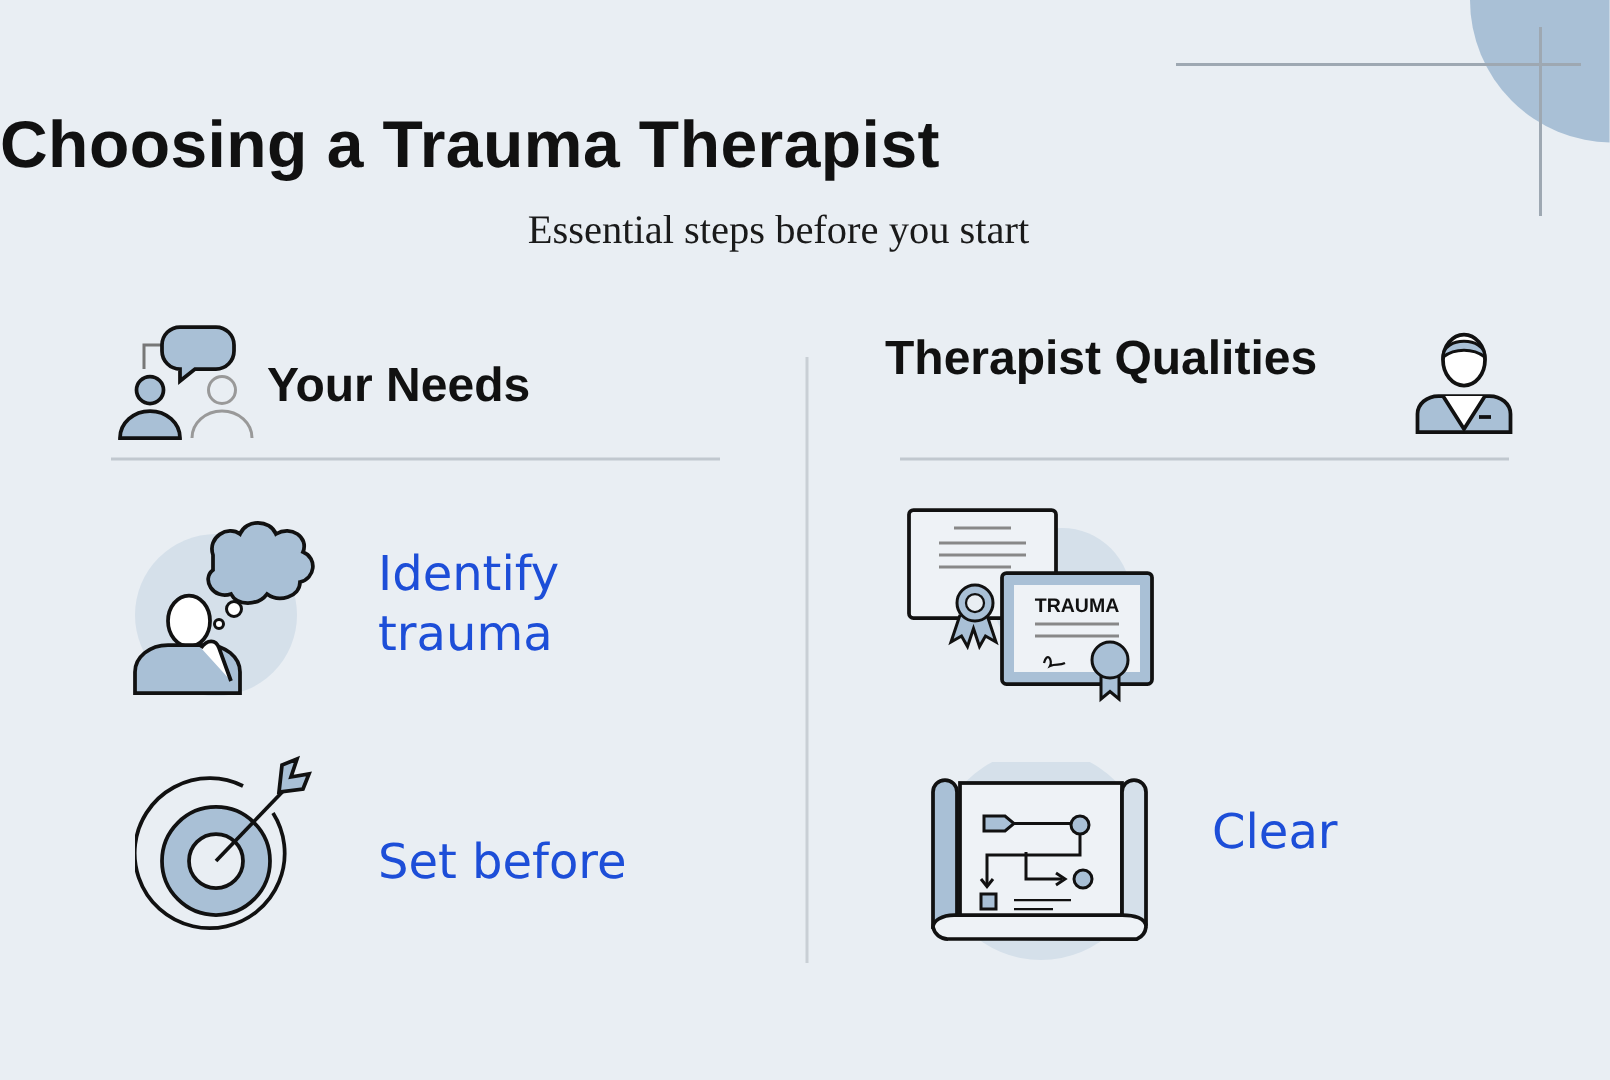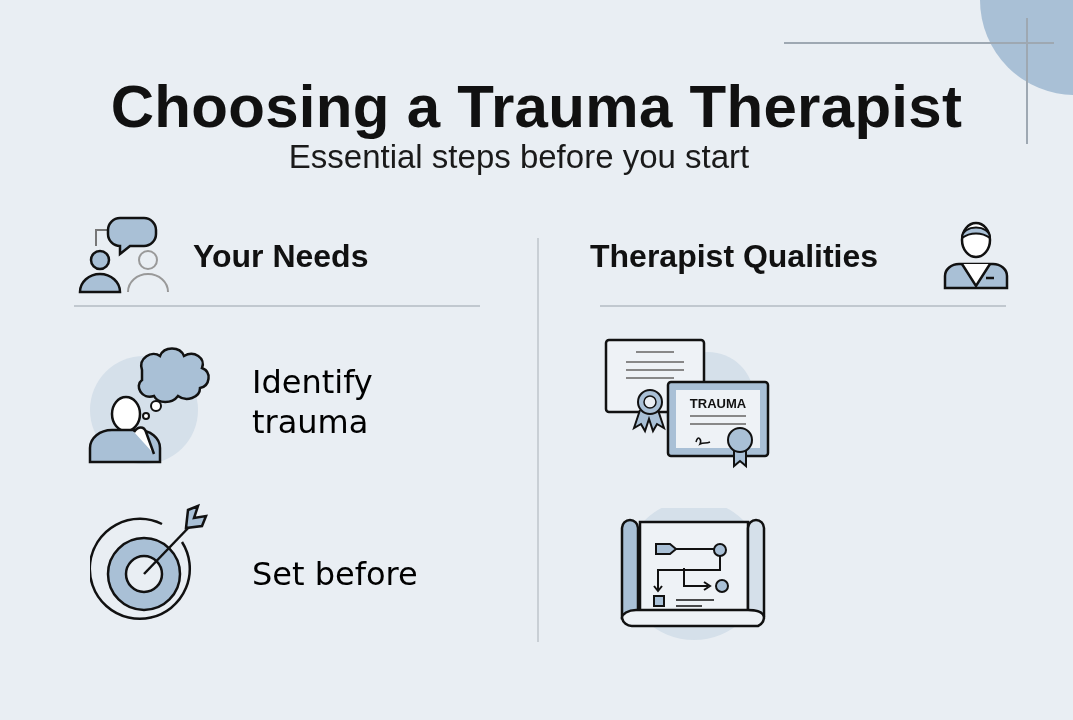--- a/index.html
+++ b/index.html
@@ -5,47 +5,47 @@
   html, body { margin:0; padding:0; }
   body {
     width:1073px; height:720px; overflow:hidden; position:relative;
     background:#e9eef3;
     font-family:"Liberation Sans", "DejaVu Sans", sans-serif;
     color:#111;
   }
   .deco-circle { position:absolute; left:980px; top:-95px; width:190px; height:190px; border-radius:50%; background:#a9c0d6; }
   .deco-hline { position:absolute; left:784px; top:42px; width:270px; height:2px; background:#9ea8b2; }
   .deco-vline { position:absolute; left:1026px; top:18px; width:2px; height:126px; background:#9ea8b2; }
-  .title { position:absolute; left:0; top:72px; width:1073px; text-align:center; font-size:60px; font-weight:bold; letter-spacing:0.3px; }
-  .subtitle { position:absolute; left:0; top:138px; width:1038px; text-align:center; font-size:33px; font-family:Liberation Sans, sans-serif; font-weight:normal; color:#1a1a1a; }
+  .title { position:absolute; left:0; top:72px; width:1073px; font-size:44px; font-weight:bold; letter-spacing:0.3px; }
+  .subtitle { position:absolute; left:0; top:138px; width:1038px; text-align:center; font-size:27px; font-family:Liberation Serif, serif; font-weight:normal; color:#1a1a1a; }
   .section-head { position:absolute; font-size:32px; font-weight:bold; }
   .rule { position:absolute; height:2px; background:#c1c8cf; }
   .divider { position:absolute; left:537px; top:238px; width:2px; height:404px; background:#c9cfd5; }
-  .item-label { position:absolute; font-family:"DejaVu Sans", sans-serif; font-size:32px; line-height:40px; color:#000000; }
+  .item-label { position:absolute; font-family:"DejaVu Sans", sans-serif; font-size:32px; line-height:40px; color:#1d4ed8; }
   .icon { position:absolute; }
 </style>
 </head>
 <body>
 
 <div class="deco-circle"></div>
 <div class="deco-hline"></div>
 <div class="deco-vline"></div>
 
 <div class="title">Choosing a Trauma Therapist</div>
 <div class="subtitle">Essential steps before you start</div>
 
 <svg class="icon" style="left:76px;top:214px" width="96" height="82" viewBox="0 0 96 82">
   <path d="M20 32 V16 H32" fill="none" stroke="#777" stroke-width="2"></path>
   <path d="M44 4 h24 a12 12 0 0 1 12 12 v4 a12 12 0 0 1 -12 12 h-14 l-10 8 v-8 a12 12 0 0 1 -12 -12 v-4 a12 12 0 0 1 12 -12 z" fill="#a9c0d6" stroke="#111" stroke-width="2.5"></path>
   <circle cx="24" cy="46" r="9" fill="#a9c0d6" stroke="#111" stroke-width="2.5"></circle>
   <path d="M4 78 a20 18 0 0 1 40 0 z" fill="#a9c0d6" stroke="#111" stroke-width="2.5"></path>
   <circle cx="72" cy="46" r="9" fill="none" stroke="#999" stroke-width="2"></circle>
   <path d="M52 78 a20 18 0 0 1 40 0" fill="none" stroke="#999" stroke-width="2"></path>
 </svg>
-<div class="section-head" style="left:193px;top:238px">Your Needs</div>
+<div class="section-head" style="left:178px;top:238px">Your Needs</div>
 <div class="rule" style="left:74px;top:305px;width:406px"></div>
 
 <svg class="icon" style="left:86px;top:336px" width="130" height="130" viewBox="0 0 130 130">
   <circle cx="58" cy="74" r="54" fill="#d5e0ea"></circle>
   <path d="M56 34 c-4 -12 10 -20 18 -14 c4 -10 20 -10 24 0 c10 -6 22 2 18 12 c10 4 8 18 -2 20 c0 10 -14 14 -22 8 c-6 8 -20 8 -24 0 c-12 4 -20 -10 -12 -16 z" fill="#a9c0d6" stroke="#111" stroke-width="2.5"></path>
   <circle cx="70" cy="70" r="5" fill="#fff" stroke="#111" stroke-width="2"></circle>
   <circle cx="60" cy="80" r="3" fill="#fff" stroke="#111" stroke-width="2"></circle>
   <ellipse cx="40" cy="78" rx="14" ry="17" fill="#fff" stroke="#111" stroke-width="2.5"></ellipse>
   <path d="M4 126 v-14 a22 18 0 0 1 22 -18 h26 a22 18 0 0 1 22 18 v14 z" fill="#a9c0d6" stroke="#111" stroke-width="2.5"></path>
   <path d="M48 96 c4 -6 10 -6 12 0 l8 22" fill="#fff" stroke="#111" stroke-width="2.5"></path>
@@ -61,21 +61,21 @@
   <circle cx="54" cy="72" r="18" fill="#e9eef3" stroke="#111" stroke-width="2.5"></circle>
   <line x1="54" y1="72" x2="102" y2="22" stroke="#111" stroke-width="2.5"></line>
   <path d="M96 26 l2 -18 l10 -4 l-4 12 l12 -2 l-4 10 z" fill="#a9c0d6" stroke="#111" stroke-width="2.5"></path>
 </svg>
 <div class="item-label" style="left:252px;top:554px">
   <div>Set before</div>
 </div>
 
 <div class="divider"></div>
 
-<div class="section-head" style="left:590px;top:238px">Therapist Qualities</div>
+<div class="section-head" style="left:590px;top:220px">Therapist Qualities</div>
 <svg class="icon" style="left:942px;top:220px" width="68" height="70" viewBox="0 0 68 70">
   <ellipse cx="34" cy="20" rx="14" ry="17" fill="#fff" stroke="#111" stroke-width="2.5"></ellipse>
   <path d="M20 18 c0 -14 28 -14 28 0 c-8 -6 -20 -6 -28 0 z" fill="#a9c0d6" stroke="#111" stroke-width="2"></path>
   <path d="M3 68 v-12 a14 12 0 0 1 14 -12 h34 a14 12 0 0 1 14 12 v12 z" fill="#a9c0d6" stroke="#111" stroke-width="2.5"></path>
   <path d="M20 44 l14 22 l14 -22" fill="#fff" stroke="#111" stroke-width="2.5"></path>
   <line x1="44" y1="58" x2="52" y2="58" stroke="#111" stroke-width="2.5"></line>
 </svg>
 <div class="rule" style="left:600px;top:305px;width:406px"></div>
 
 <svg class="icon" style="left:604px;top:338px" width="168" height="134" viewBox="0 0 168 134">
@@ -112,13 +112,14 @@
   <path d="M102 48 v14 h-36 v-2 m0 2 h-26 v20" fill="none" stroke="#111" stroke-width="2"></path>
   <path d="M66 62 v16 h24" fill="none" stroke="#111" stroke-width="2"></path>
   <path d="M86 74 l6 4 l-6 4" fill="none" stroke="#111" stroke-width="2"></path>
   <path d="M36 78 l4 5 l4 -5" fill="none" stroke="#111" stroke-width="2"></path>
   <circle cx="104" cy="78" r="6" fill="#a9c0d6" stroke="#111" stroke-width="2"></circle>
   <rect x="36" y="88" width="10" height="10" fill="#a9c0d6" stroke="#111" stroke-width="2"></rect>
   <line x1="58" y1="92" x2="96" y2="92" stroke="#111" stroke-width="1.5"></line>
   <line x1="58" y1="98" x2="84" y2="98" stroke="#111" stroke-width="1.5"></line>
 </svg>
 <div class="item-label" style="left:808px;top:534px">
+  <div>Clear</div>
 </div>
 
 </body></html>

